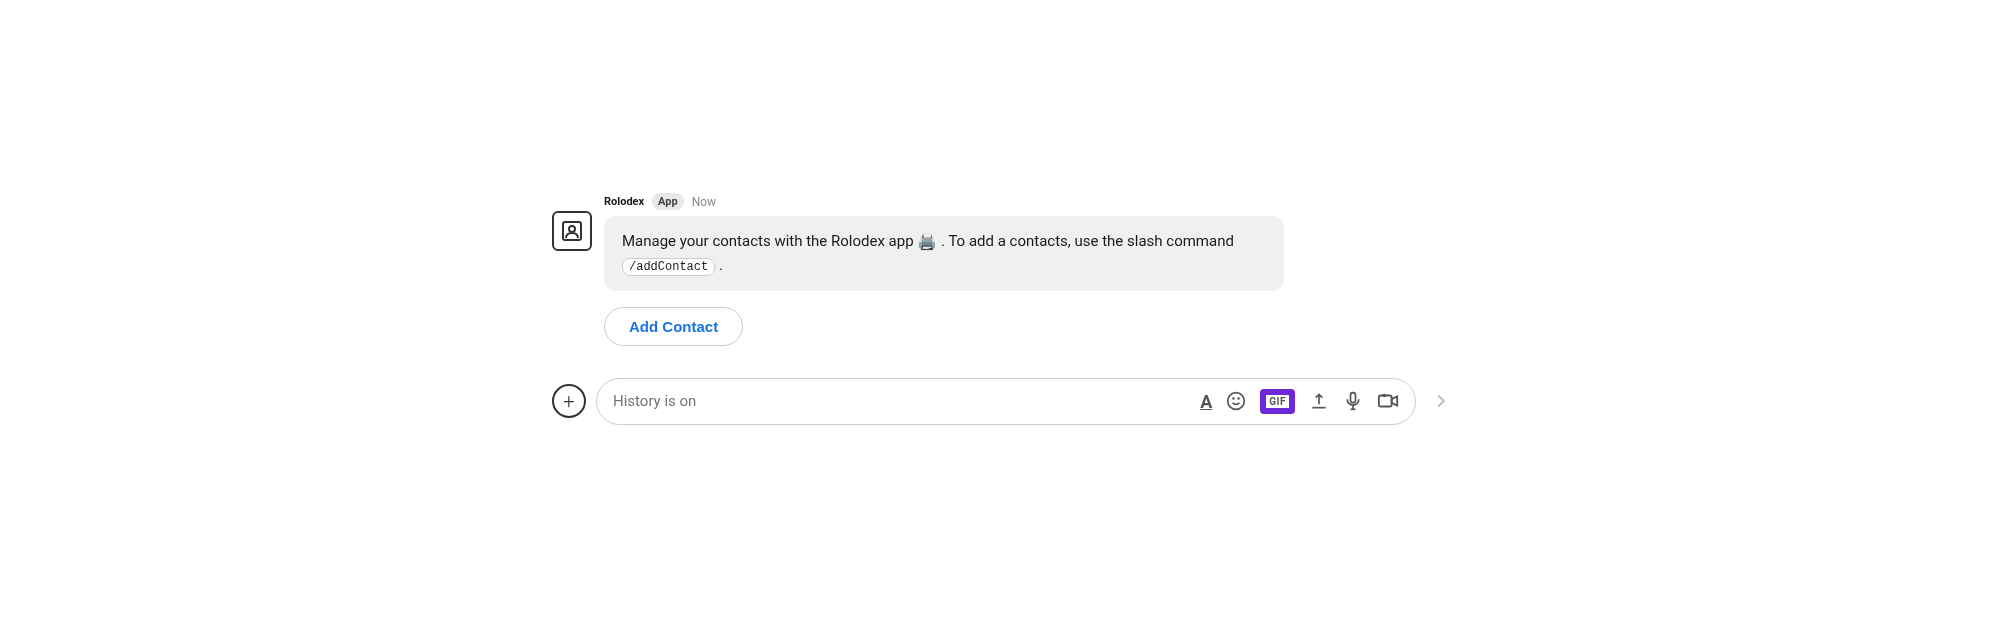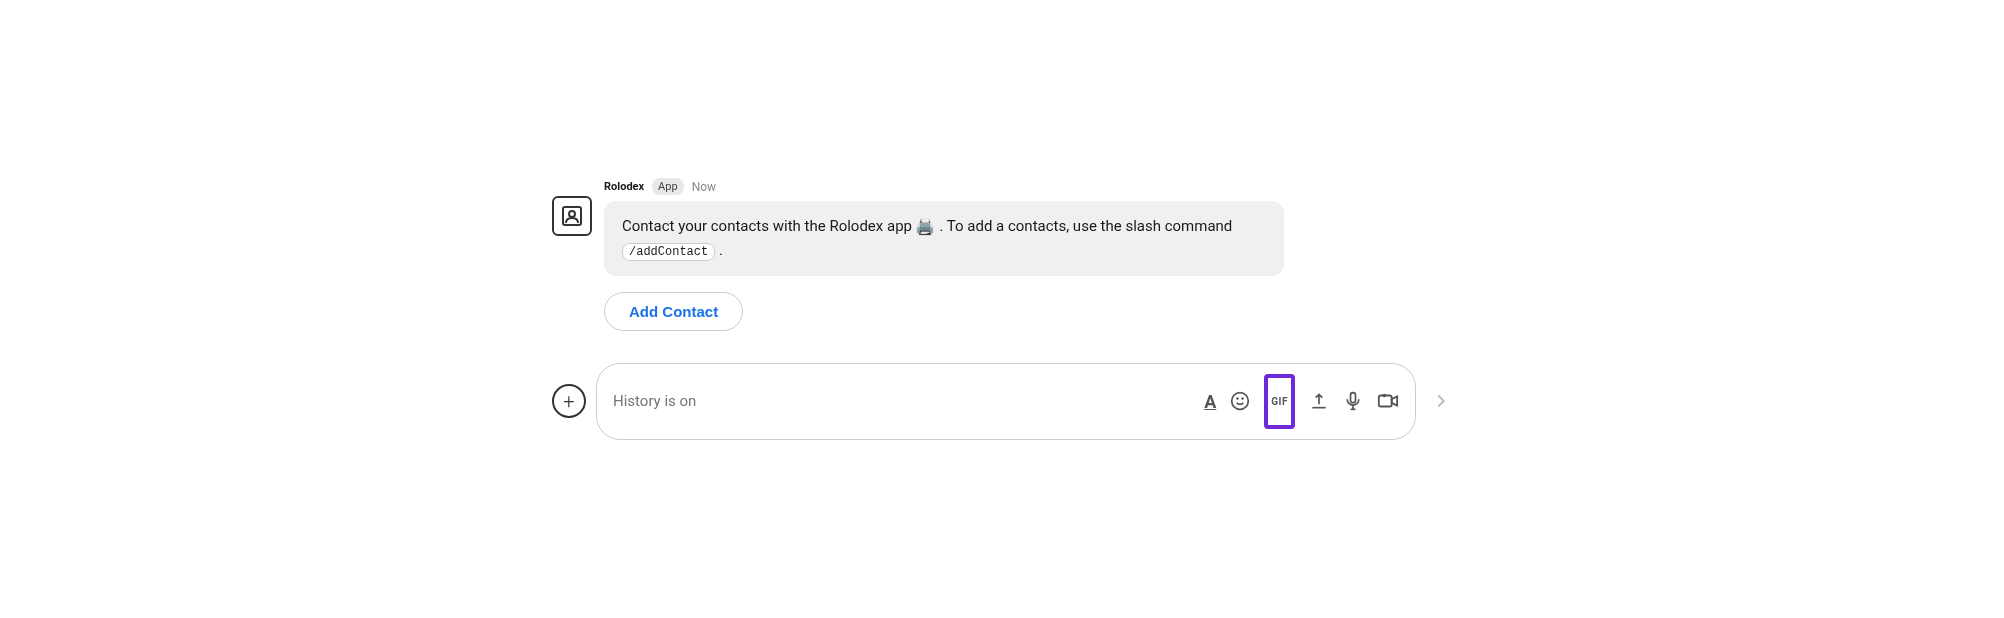--- a/index.html
+++ b/index.html
@@ -50,21 +50,21 @@
     }
     .app-name {
       font-weight: 700;
       font-size: 11px;
       color: #1a1a1a;
     }
     .app-badge {
       background: #e8e8e8;
       color: #444;
       font-size: 11px;
-      font-weight: 400;
+      font-weight: 700;
       padding: 2px 6px;
       border-radius: 8px;
     }
     .timestamp {
       font-size: 12px;
       color: #888;
     }
     .message-bubble {
       background: #f0f0f0;
       border-radius: 12px;
@@ -154,25 +154,25 @@
     }
     .input-icon {
       cursor: pointer;
       display: flex;
       align-items: center;
       justify-content: center;
       font-size: 18px;
       color: #555;
     }
     .gif-badge {
-      border: 4px solid #6d28d9;
+      border: 6px solid #6d28d9;
       border-radius: 4px;
       font-size: 10px;
       font-weight: 700;
-      padding: 18px 3px;
+      padding: 1px 3px;
       color: #555;
       letter-spacing: 0.5px;
     }
     .send-btn {
       cursor: pointer;
       color: #bbb;
       display: flex;
       align-items: center;
       justify-content: center;
       margin-left: 4px;
@@ -195,21 +195,21 @@
         <path d="M6 19c0-3.314 2.686-5 6-5s6 1.686 6 5" stroke="#333" stroke-width="2" fill="none"></path>
       </svg>
     </div>
     <div class="message-content">
       <div class="message-header">
         <span class="app-name">Rolodex</span>
         <span class="app-badge">App</span>
         <span class="timestamp">Now</span>
       </div>
       <div class="message-bubble">
-        <span>Contact your contacts with the Rolodex app</span>
+        <span>Manage your contacts with the Rolodex app</span>
         <span class="emoji-icon">🖨️</span>
         <span>. To add a contacts, use the slash command</span>
         <code class="inline-code">/addContact</code>
         <span>.</span>
       </div>
     </div>
   </div>
 
   <div class="action-button-row">
     <button class="add-contact-btn">Add Contact</button>

